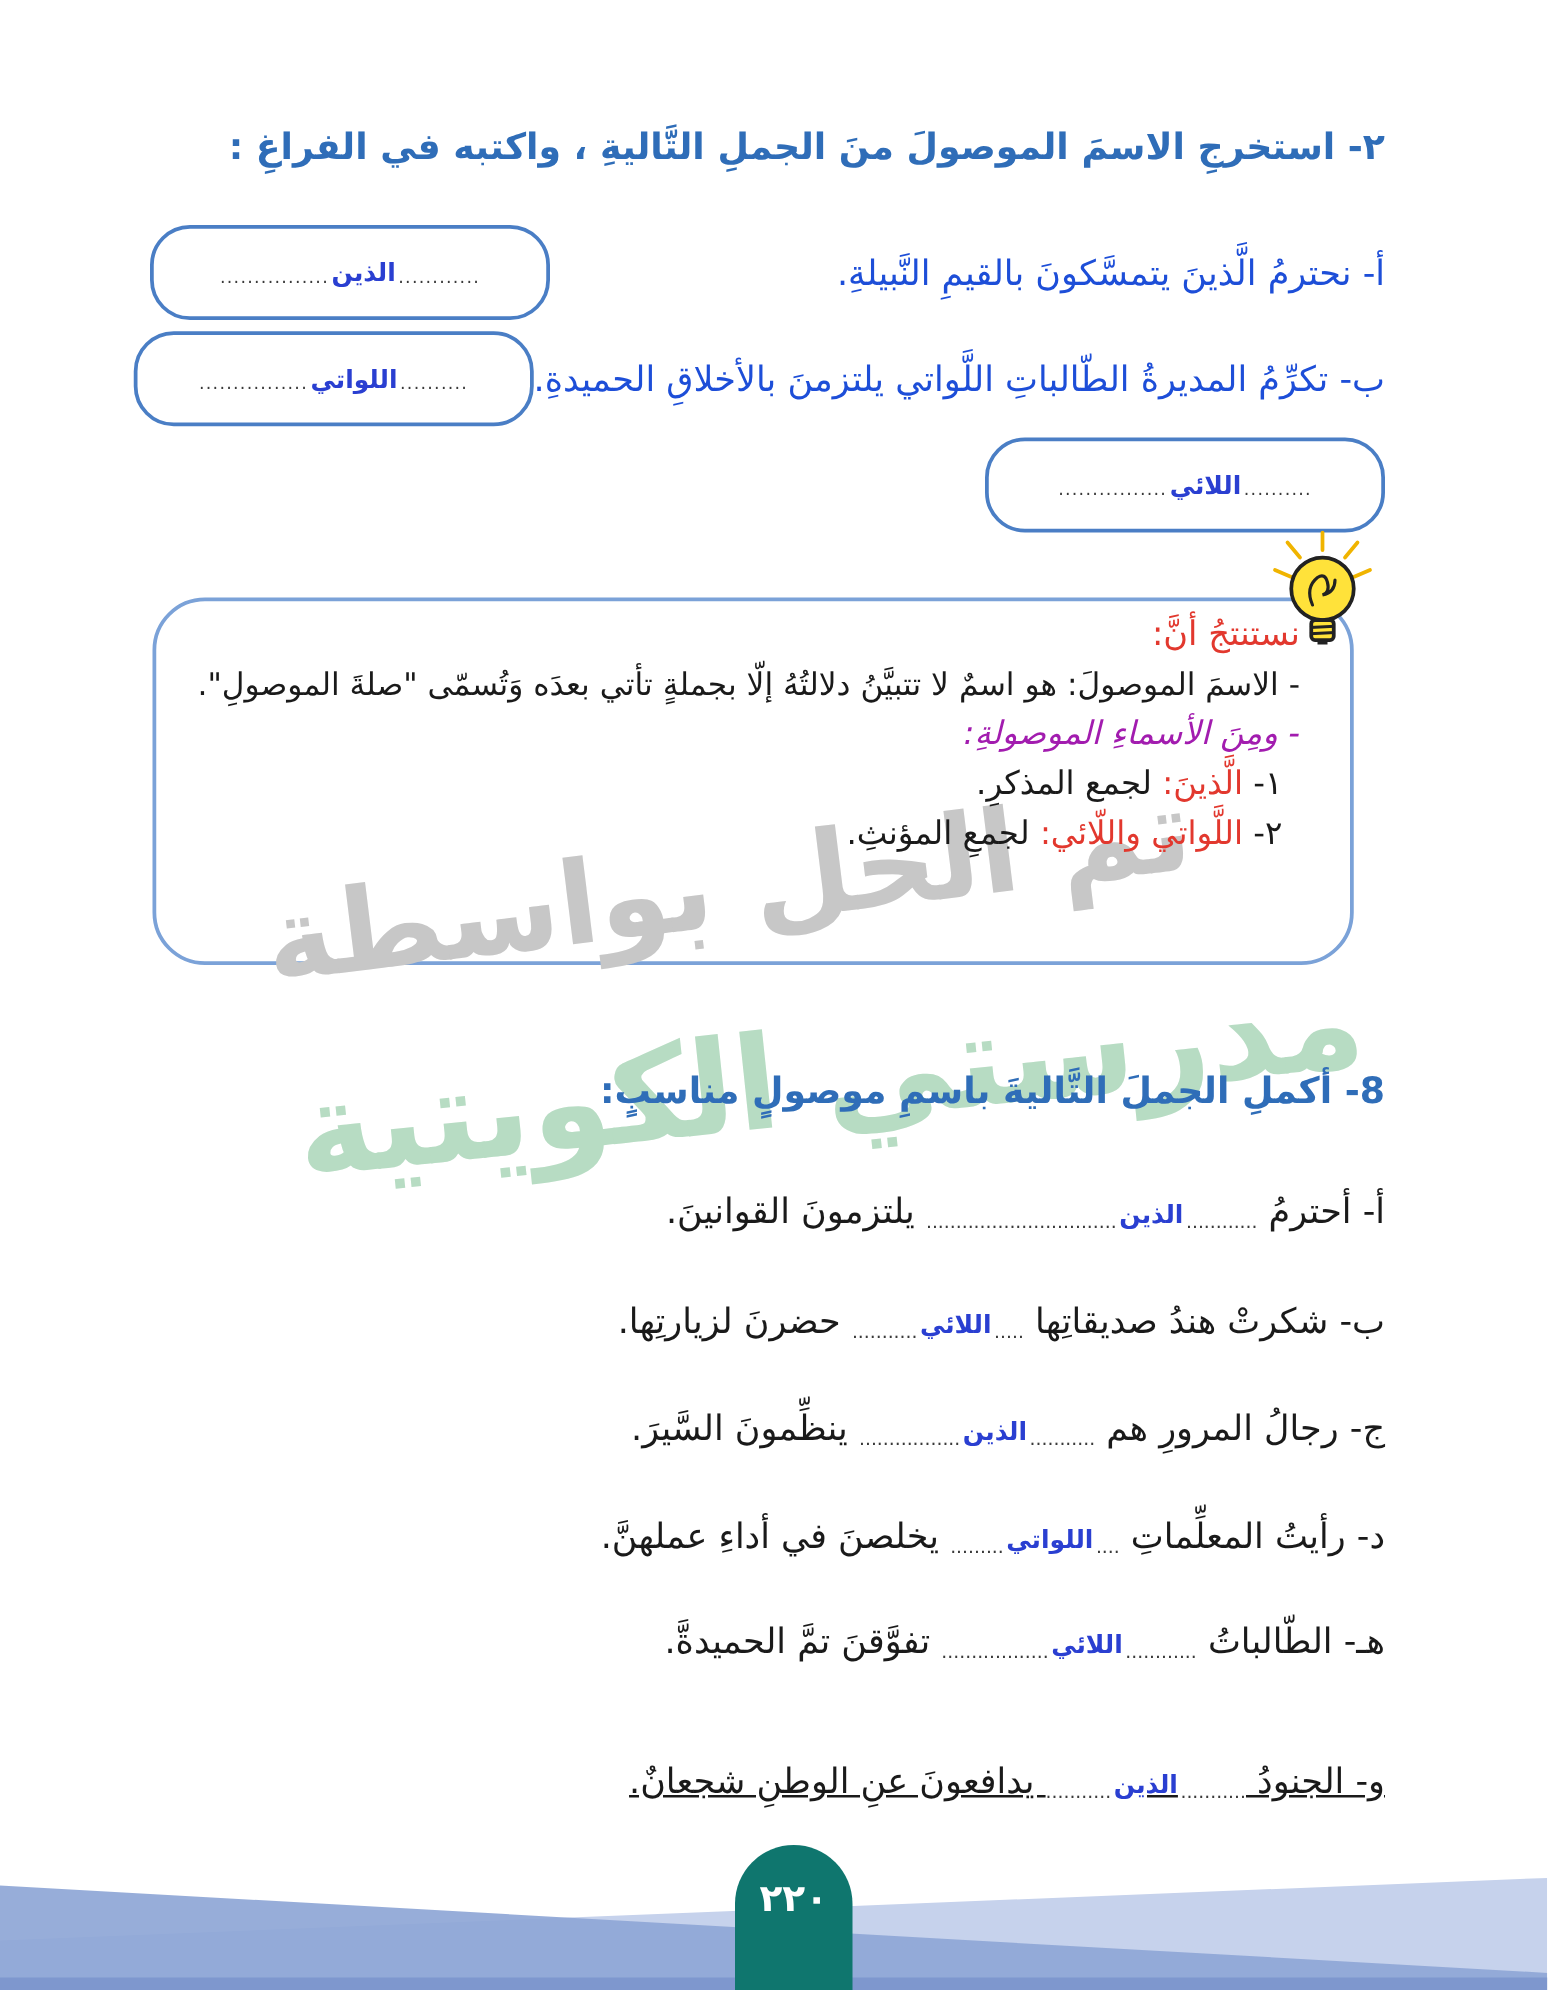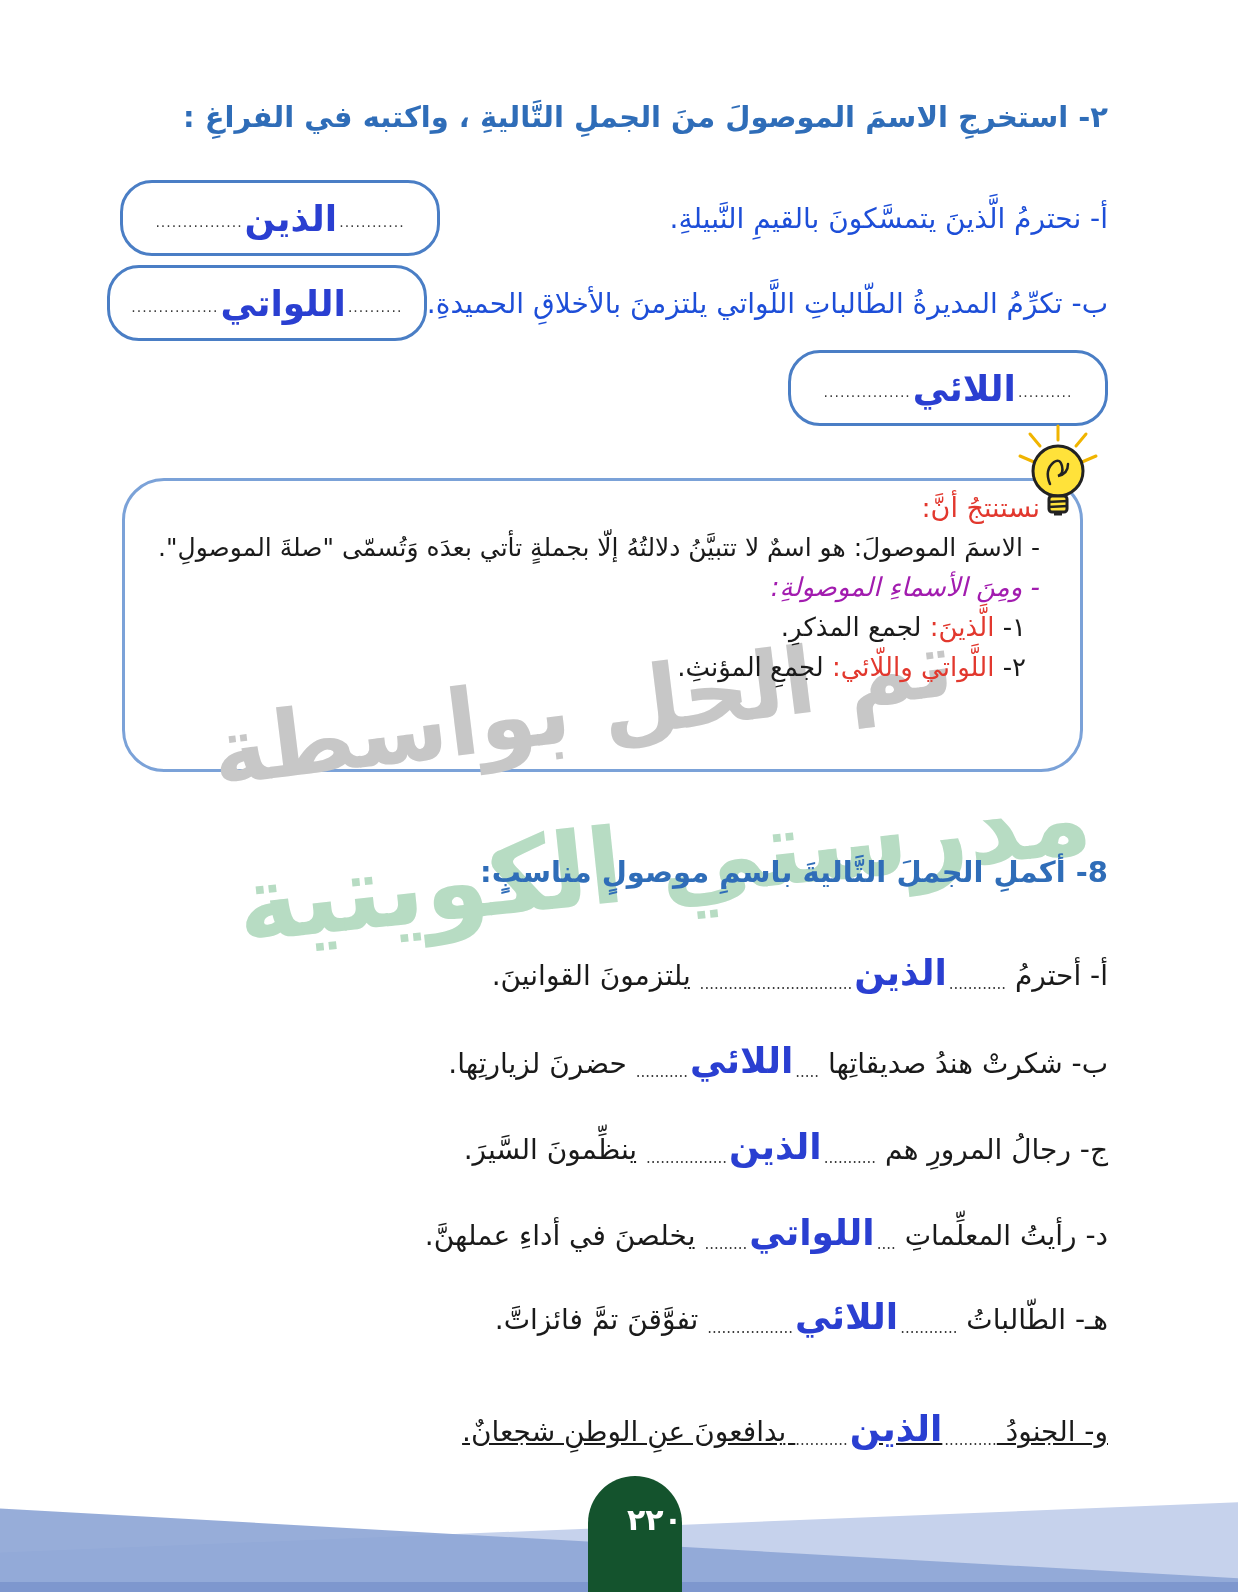--- a/index.html
+++ b/index.html
@@ -9,21 +9,21 @@
   .q-title{position:absolute;right:130px;color:#2f6db8;font-weight:bold;font-size:29px;z-index:2;}
   #q2-title{top:100px;}
   #q3-title{top:855px;}
   
   .q2-row{position:absolute;right:130px;left:120px;height:72px;display:flex;
           justify-content:space-between;align-items:center;z-index:2;}
   .sentence{color:#1d4ed8;font-size:28px;white-space:nowrap;}
   .answer-box{width:314px;height:70px;border:3px solid #4a7ec5;border-radius:32px;
               display:flex;align-items:center;justify-content:center;background:#fff;flex:none;}
   .dots{color:#3a3a3a;font-size:14px;letter-spacing:1px;line-height:1;position:relative;top:4px;}
-  .ans{color:#2a3fd1;font-weight:bold;font-size:36px;margin:0 2px;}
+  .ans{color:#2a3fd1;font-weight:bold;font-size:20px;margin:0 2px;}
   
   .conc-box{position:absolute;left:122px;top:478px;width:955px;height:288px;
             border:3px solid #7ba2d8;border-radius:42px;background:transparent;z-index:0;}
   .conc-content{position:absolute;left:140px;top:492px;width:920px;z-index:2;
                 display:flex;flex-direction:column;gap:10px;padding-right:20px;box-sizing:border-box;justify-content:flex-end;}
   .conc-heading{color:#e2382e;font-size:27px;}
   .conc-def{color:#1a1a1a;font-size:25px;}
   .conc-sub{color:#a21caf;font-size:26px;font-style:italic;}
   .conc-item{color:#1a1a1a;font-size:26px;padding-right:14px;}
   .red{color:#e2382e;}
@@ -35,22 +35,22 @@
   
   .q3-line{position:absolute;right:130px;color:#1a1a1a;font-size:28px;white-space:nowrap;z-index:2;}
   .q3-line .dots{font-size:15px;}
   
   .footer{position:absolute;left:0;bottom:0;width:1238px;height:152px;z-index:4;}
   .band-light{position:absolute;inset:0;background:#c6d2ec;
               clip-path:polygon(100% 41%,0 74%,0 100%,100% 100%);}
   .band-medium{position:absolute;inset:0;background:#8ea6d6;opacity:.92;
                clip-path:polygon(0 45%,100% 91%,100% 100%,0 100%);}
   .bottom-bar{position:absolute;left:0;bottom:0;width:100%;height:10px;background:#7e97ce;}
-  .dome{position:absolute;left:588px;top:36px;width:94px;height:116px;background:#14532d;
-        border-radius:47px 47px 0 0;display:flex;align-items:flex-start;justify-content:flex-start;}
+  .dome{position:absolute;left:588px;top:36px;width:94px;height:116px;background:#0f766e;
+        border-radius:47px 47px 0 0;display:flex;align-items:flex-start;justify-content:center;}
   .dome span{color:#ffffff;font-weight:bold;font-size:30px;margin-top:26px;letter-spacing:2px;}
 </style>
 </head>
 <body>
 
 <div class="page">
 
   <div class="q-title" id="q2-title">٢- استخرجِ الاسمَ الموصولَ منَ الجملِ التَّاليةِ ، واكتبه في الفراغِ :</div>
 
   <div class="q2-row" style="top:182px;">
@@ -118,21 +118,21 @@
   <div class="q3-line" style="top:1040px;">
     <span>ب- شكرتْ هندُ صديقاتِها </span><span class="dots">.....</span><span class="ans">اللائي</span><span class="dots">...........</span><span> حضرنَ لزيارتِها.</span>
   </div>
   <div class="q3-line" style="top:1126px;">
     <span>ج- رجالُ المرورِ هم </span><span class="dots">...........</span><span class="ans">الذين</span><span class="dots">.................</span><span> ينظِّمونَ السَّيرَ.</span>
   </div>
   <div class="q3-line" style="top:1212px;">
     <span>د- رأيتُ المعلِّماتِ </span><span class="dots">....</span><span class="ans">اللواتي</span><span class="dots">.........</span><span> يخلصنَ في أداءِ عملهنَّ.</span>
   </div>
   <div class="q3-line" style="top:1296px;">
-    <span>هـ- الطّالباتُ </span><span class="dots">............</span><span class="ans">اللائي</span><span class="dots">..................</span><span> تفوَّقنَ تمَّ فائزاتَّ.</span>
+    <span>هـ- الطّالباتُ </span><span class="dots">............</span><span class="ans">اللائي</span><span class="dots">..................</span><span> تفوَّقنَ تمَّ الحميدةَّ.</span>
   </div>
   <div class="q3-line" style="top:1408px;text-decoration:underline;">
     <span>و- الجنودُ </span><span class="dots">...........</span><span class="ans">الذين</span><span class="dots">...........</span><span> يدافعونَ عنِ الوطنِ شجعانٌ.</span>
   </div>
 
   <div class="footer">
     <div class="band-light"></div>
     <div class="band-medium"></div>
     <div class="bottom-bar"></div>
     <div class="dome">

